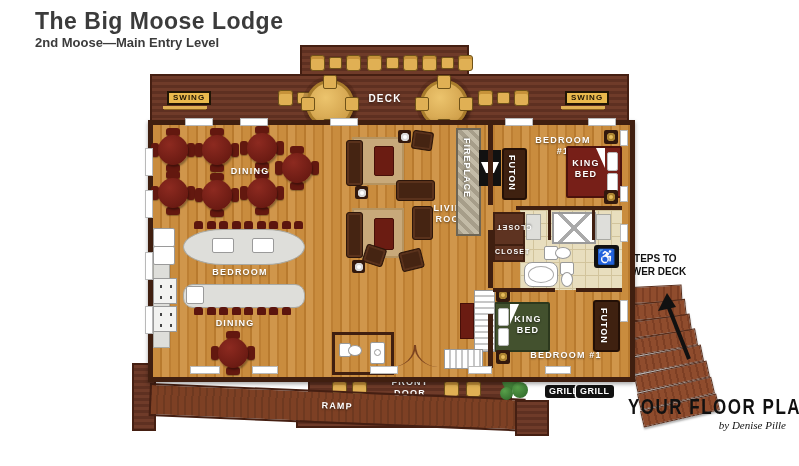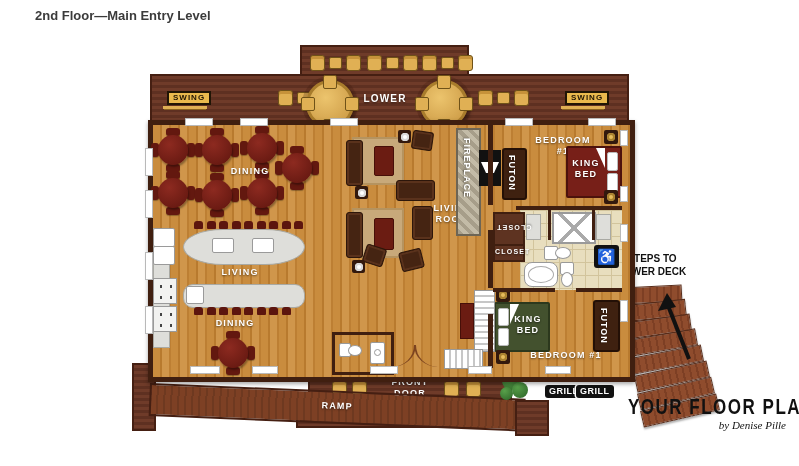--- a/index.html
+++ b/index.html
@@ -95,21 +95,22 @@
               font-family:"Liberation Sans",sans-serif;white-space:nowrap;}
   .logo-by{font-size:11px;font-style:italic;color:#111;font-family:"Liberation Serif",serif;}
   .logo-email{font-size:11px;color:#111;}
 </style>
 </head>
 <body>
 
 <div id="page">
 
   <div class="abs" style="left:35px;top:8px;">
-    <div class="subtitle">2nd Floor—Main Entry Level</div>
+    <div class="title">The Big Moose Lodge</div>
+    <div class="subtitle">2nd Moose—Main Entry Level</div>
   </div>
 
   <div class="abs deck" style="left:300px;top:45px;width:165px;height:34px;"></div>
   <div class="abs dgroup" style="left:310px;top:55px;">
     <i class="dchair"></i>
       <i class="dtbl"></i>
       <i class="dchair"></i>
   </div>
   <div class="abs dgroup" style="left:367px;top:55px;">
     <i class="dchair"></i>
@@ -129,21 +130,21 @@
     <i class="dchair"></i>
       <i class="dtbl"></i>
       <i class="dchair"></i>
   </div>
   <div class="abs bigtable" style="left:306px;top:80px;">
     <i style="left:-8px;top:14px;"></i>
     <i style="right:-8px;top:14px;"></i>
     <i style="left:14px;top:-8px;"></i>
     <i style="left:14px;bottom:-8px;"></i>
   </div>
-  <div class="abs lbl" style="left:360px;top:93px;width:50px;font-size:10px;">LOWER</div>
+  <div class="abs lbl" style="left:360px;top:93px;width:50px;font-size:10px;">DECK</div>
   <div class="abs bigtable" style="left:420px;top:80px;">
     <i style="left:-8px;top:14px;"></i>
     <i style="right:-8px;top:14px;"></i>
     <i style="left:14px;top:-8px;"></i>
     <i style="left:14px;bottom:-8px;"></i>
   </div>
   <div class="abs dgroup" style="left:478px;top:90px;">
     <i class="dchair"></i>
       <i class="dtbl"></i>
       <i class="dchair"></i>
@@ -255,21 +256,21 @@
       <i class="stool"></i>
       <i class="stool"></i>
       <i class="stool"></i>
       <i class="stool"></i>
       <i class="stool"></i>
       <i class="stool"></i>
   </div>
   <div class="abs counter" style="left:183px;top:229px;width:120px;height:34px;border-radius:40px/18px;"></div>
   <div class="abs sink" style="left:212px;top:238px;width:20px;height:13px;"></div>
   <div class="abs sink" style="left:252px;top:238px;width:20px;height:13px;"></div>
-  <div class="abs lbl" style="left:205px;top:267px;width:70px;">LIVING</div>
+  <div class="abs lbl" style="left:205px;top:267px;width:70px;">BEDROOM</div>
 
   <div class="abs counter" style="left:183px;top:284px;width:120px;height:22px;border-radius:10px;"></div>
   <div class="abs sink" style="left:186px;top:286px;width:16px;height:16px;"></div>
   <div class="abs stoolrow" style="left:194px;top:307px;">
     <i class="stool"></i>
       <i class="stool"></i>
       <i class="stool"></i>
       <i class="stool"></i>
       <i class="stool"></i>
       <i class="stool"></i>

